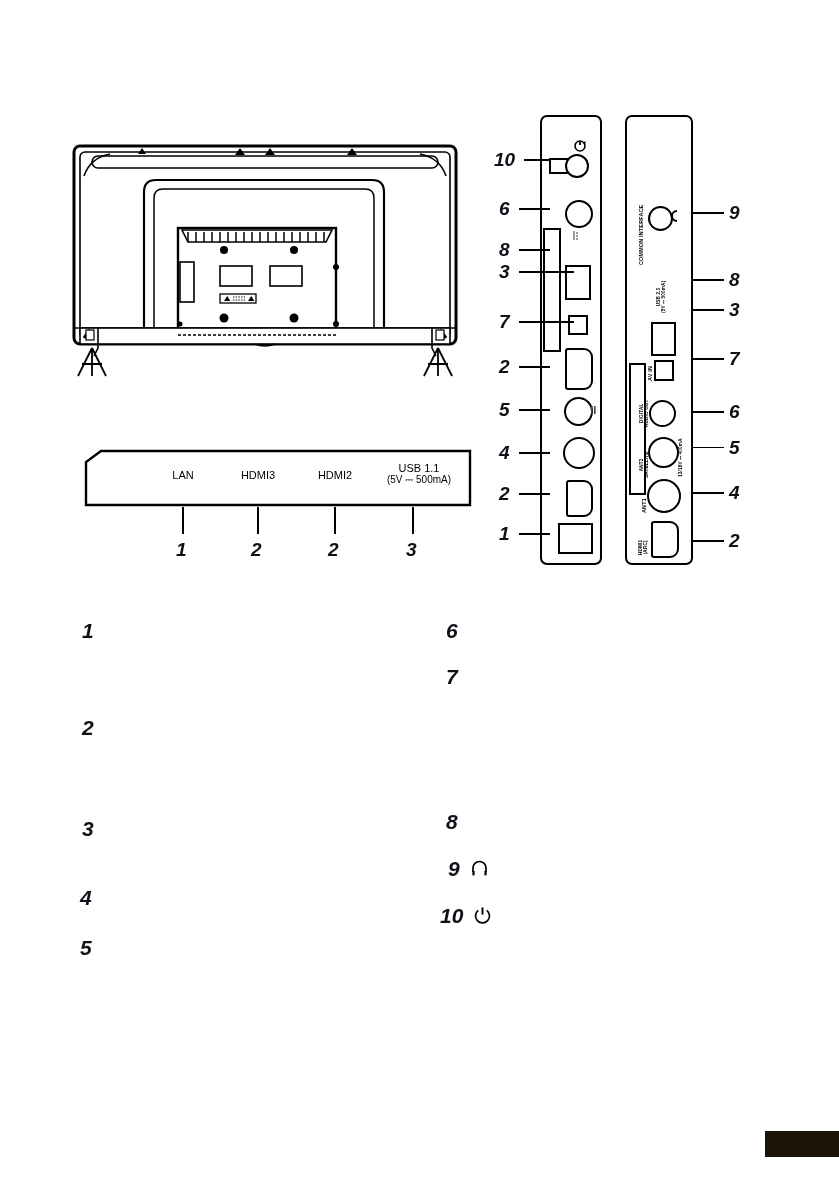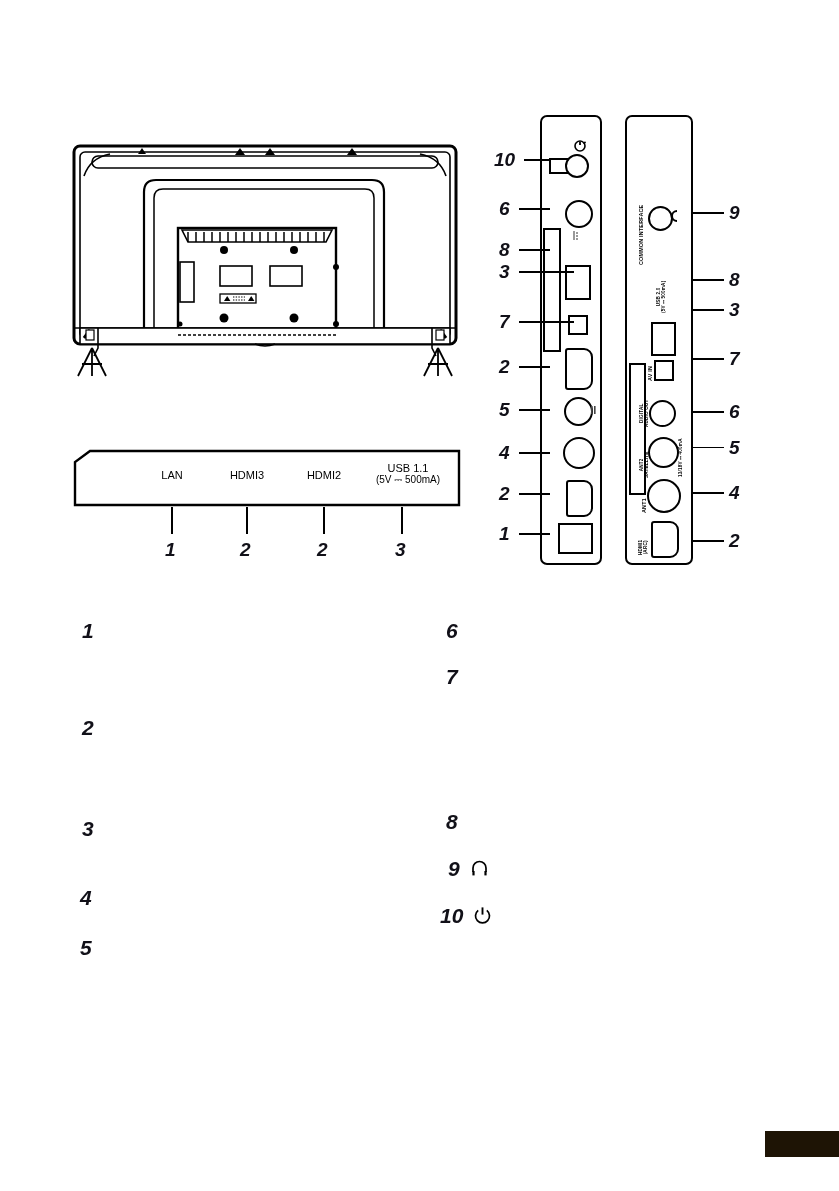--- a/index.html
+++ b/index.html
@@ -31,21 +31,21 @@
     position: absolute;
     background: #000;
     height: 2px;
   }
 
   
   #tv-illustration { left: 70px; top: 142px; width: 390px; height: 250px; }
   #tv-illustration svg { display: block; }
 
   
-  #bottom-panel { left: 72px; top: 448px; width: 390px; height: 115px; }
+  #bottom-panel { left: 83px; top: 448px; width: 390px; height: 115px; }
 
   .strip-label {
     position: absolute;
     font-size: 11px;
     text-align: center;
     white-space: nowrap;
     color: #000;
     line-height: 1.05;
   }
   .strip-label .sub { font-size: 10px; display: block; }

